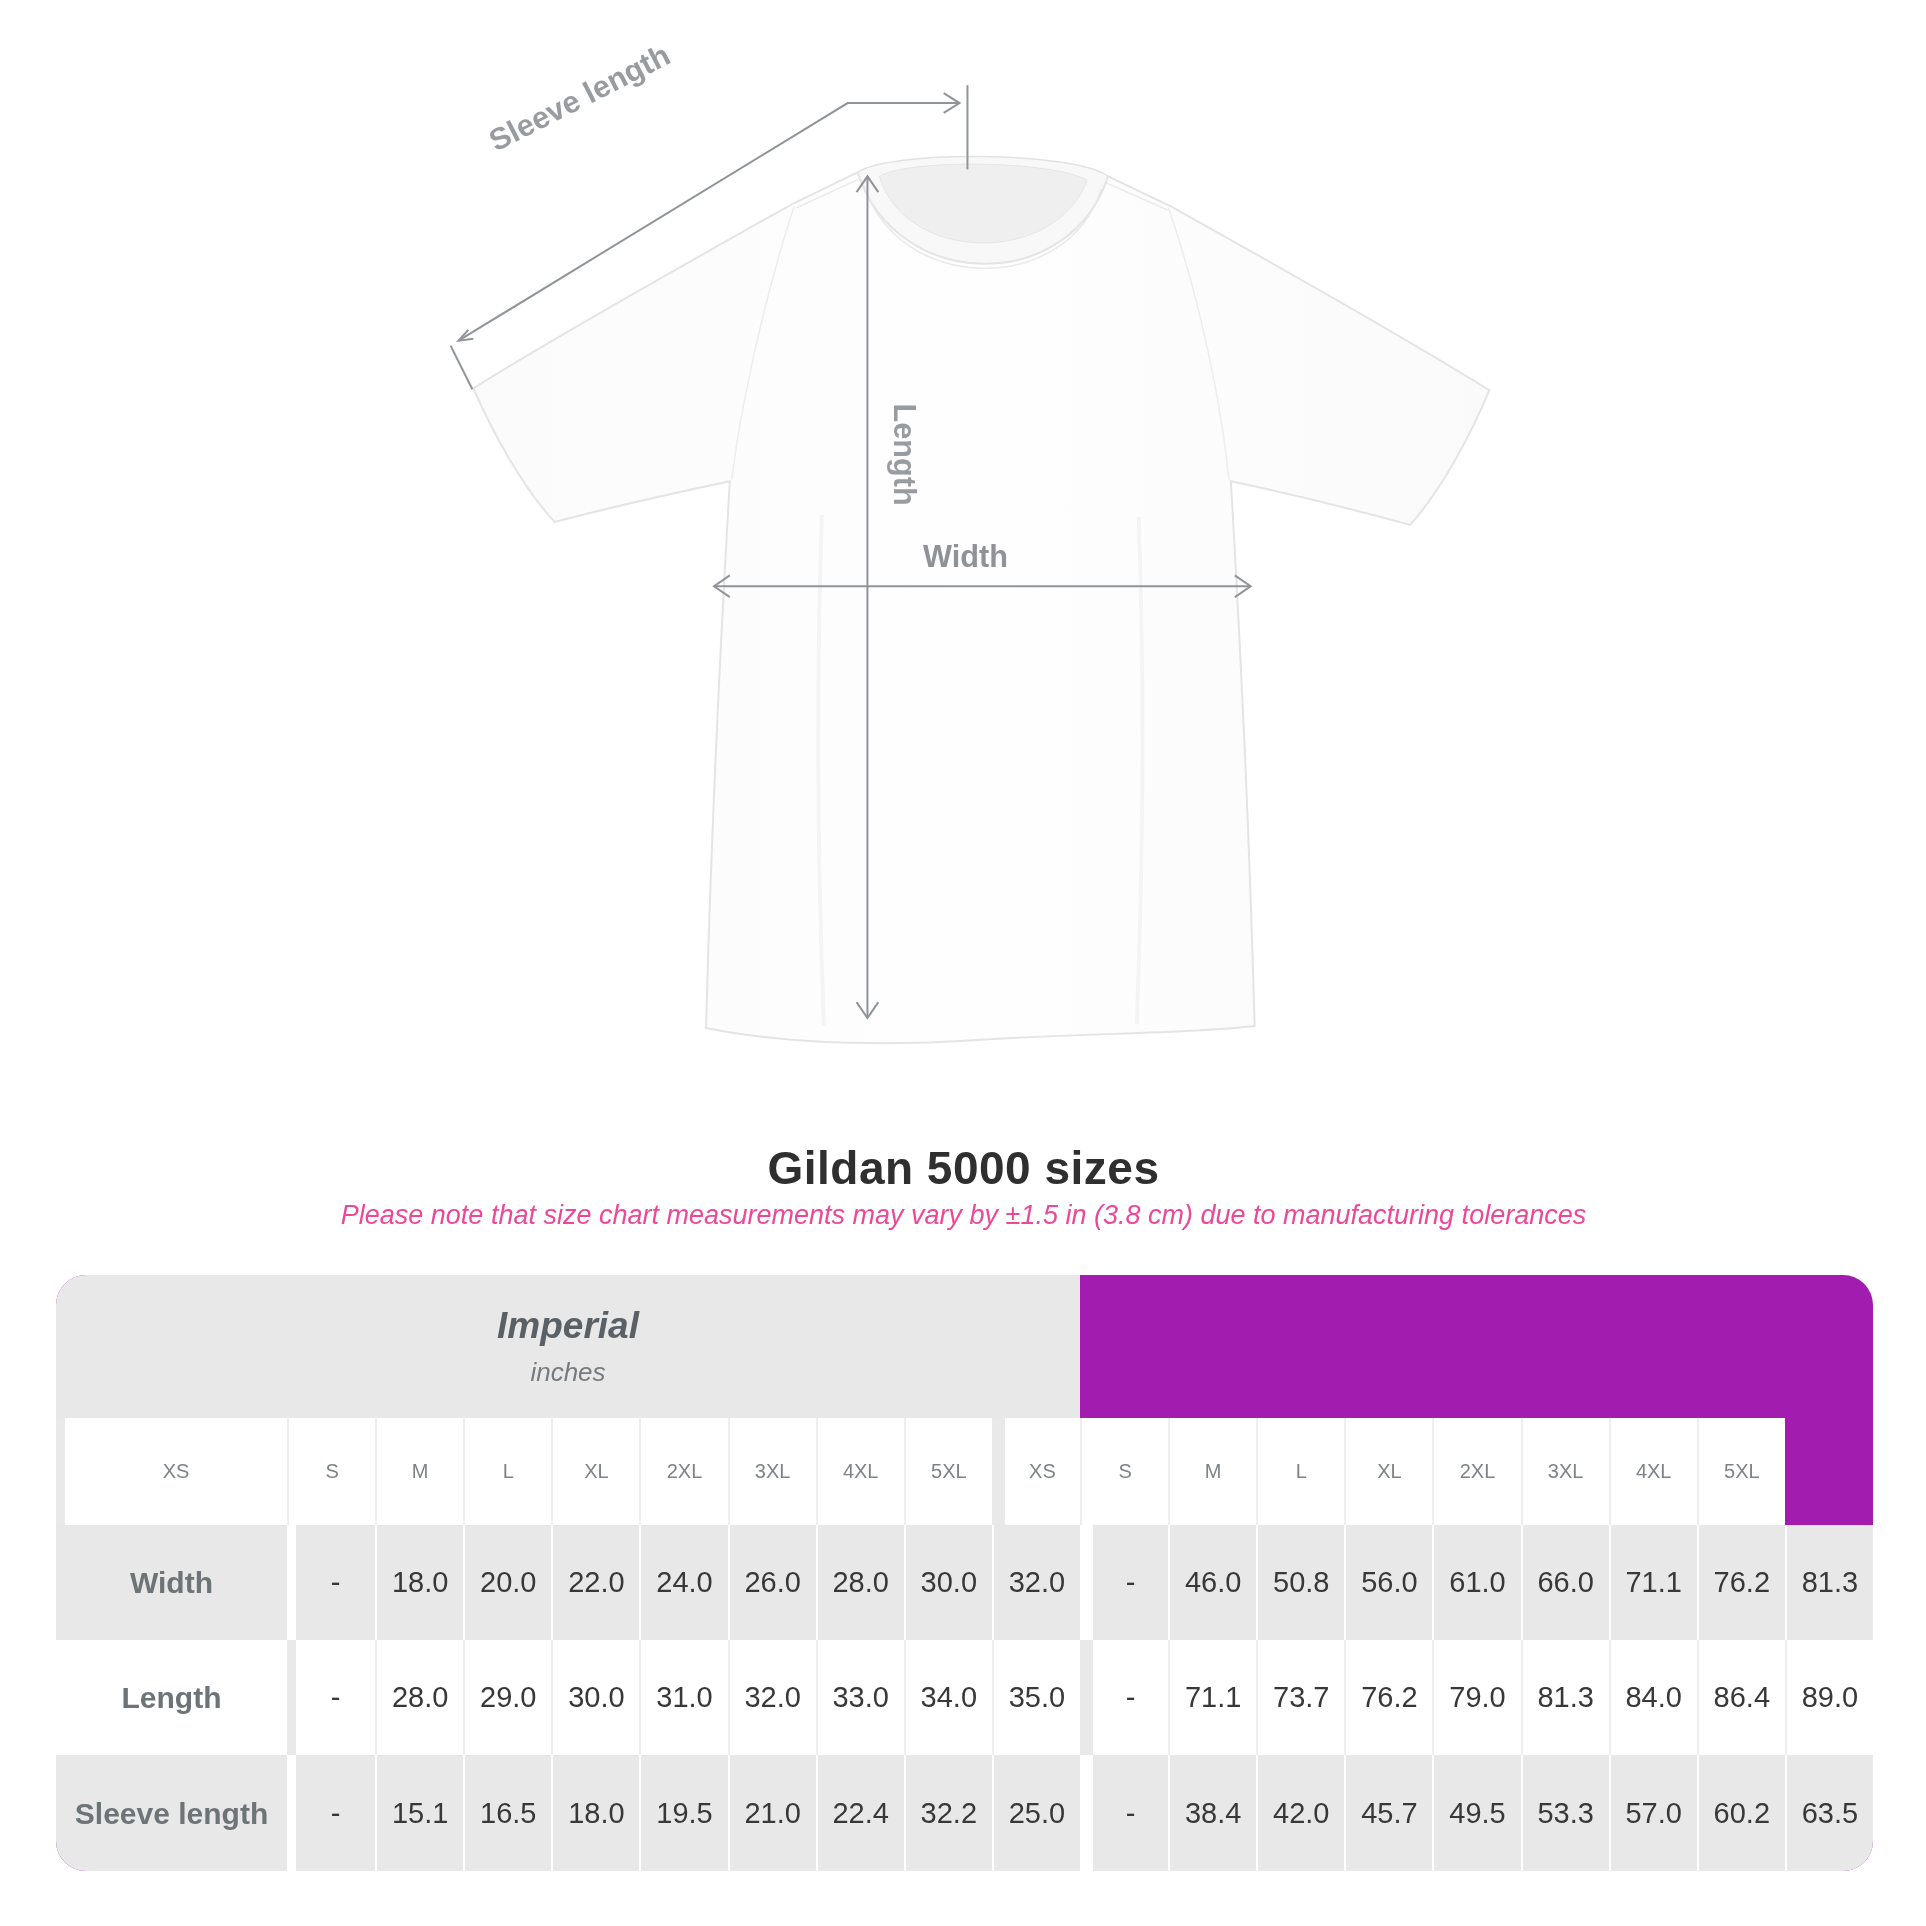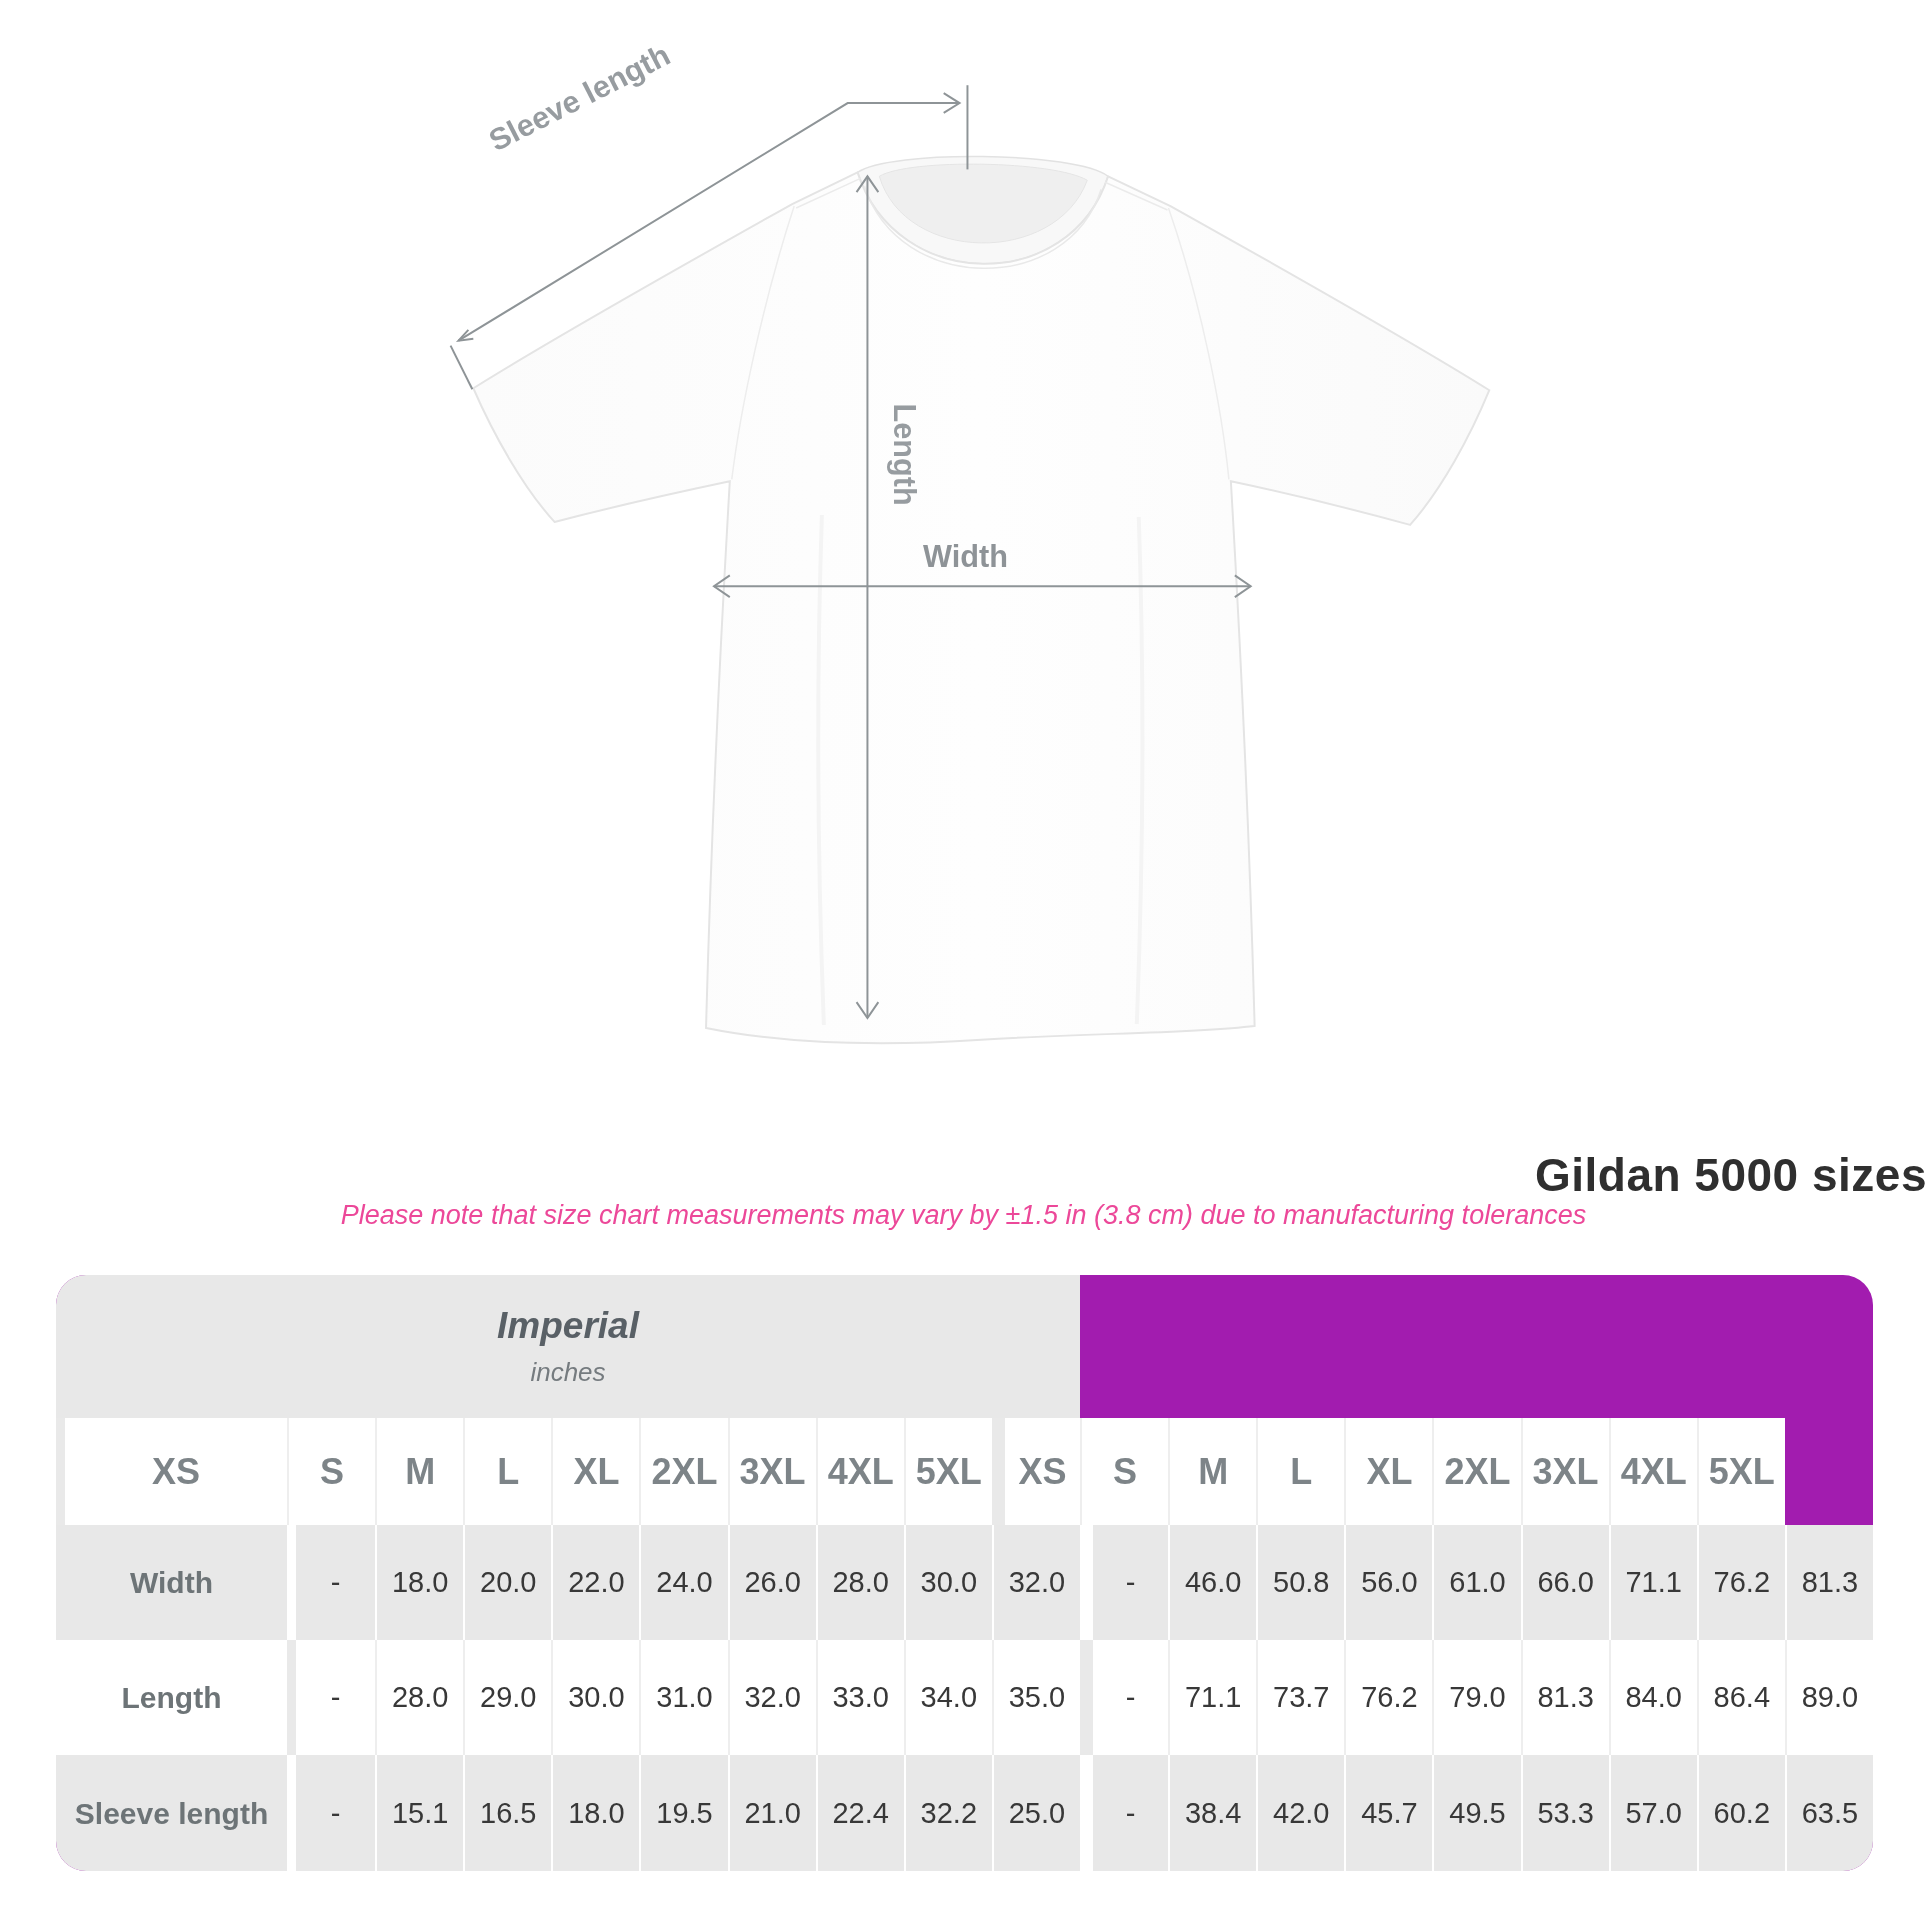--- a/index.html
+++ b/index.html
@@ -4,22 +4,22 @@
 <style>
   * { margin:0; padding:0; box-sizing:border-box; }
   html,body { width:1927px; height:1927px; background:#ffffff;
     font-family:"Liberation Sans", sans-serif; overflow:hidden; }
   body { position:relative; }
 
   
   .diagram { position:absolute; left:0; top:0; width:1927px; height:1129px; }
 
   
-  .title { position:absolute; left:0; right:0; top:1141px; text-align:right;
-    font-size:46px; font-weight:bold; color:#2f2f2f; letter-spacing:0.5px;margin-top:7px; }
+  .title { position:absolute; left:0; right:0; top:1141px; text-align:center;
+    font-size:46px; font-weight:bold; color:#2f2f2f; letter-spacing:0.5px; }
   .note  { position:absolute; left:0; right:0; top:1200px; text-align:center;
     font-size:27px; font-style:italic; color:#ec4899; }
 
   
   .size-table { position:absolute; left:56px; top:1275px; width:1817px; height:596px;
     border-radius:30px; overflow:hidden; background:#a21caf; }
   .trow { display:grid; grid-template-columns:231px repeat(18, 1fr); width:100%; }
   .row-units  { height:143px; }
   .row-size   { height:107px; }
   .row-data   { height:115px; }
@@ -40,21 +40,21 @@
   .d.wide   { border-left-width:9px; }
   .d.divide { border-left-width:13px; }
   .r-white .cell { background:#ffffff; }
   .r-white .d { border-left-color:#eeeeee; }
   .r-white .d.wide, .r-white .d.divide { border-left-color:#e9e9e9; }
   .r-gray .cell { background:#e8e8e8; }
   .r-gray .d { border-left-color:#ffffff; }
 
   
   .lbl { font-size:30px; font-weight:bold; color:#6d7477; }
-  .szh { font-size:36px; font-weight:bold; color:#7d8488; }
+  .szh { font-size:20px; font-weight:normal; color:#7d8488; }
   .val { font-size:29px; color:#383838; }
 </style>
 </head>
 <body>
 
 <svg class="diagram" viewBox="0 0 1946 1140">
   <defs>
     <linearGradient id="shirtGrad" x1="0" y1="0" x2="1" y2="0">
       <stop offset="0" stop-color="#fbfbfb"></stop>
       <stop offset="0.5" stop-color="#fefefe"></stop>

